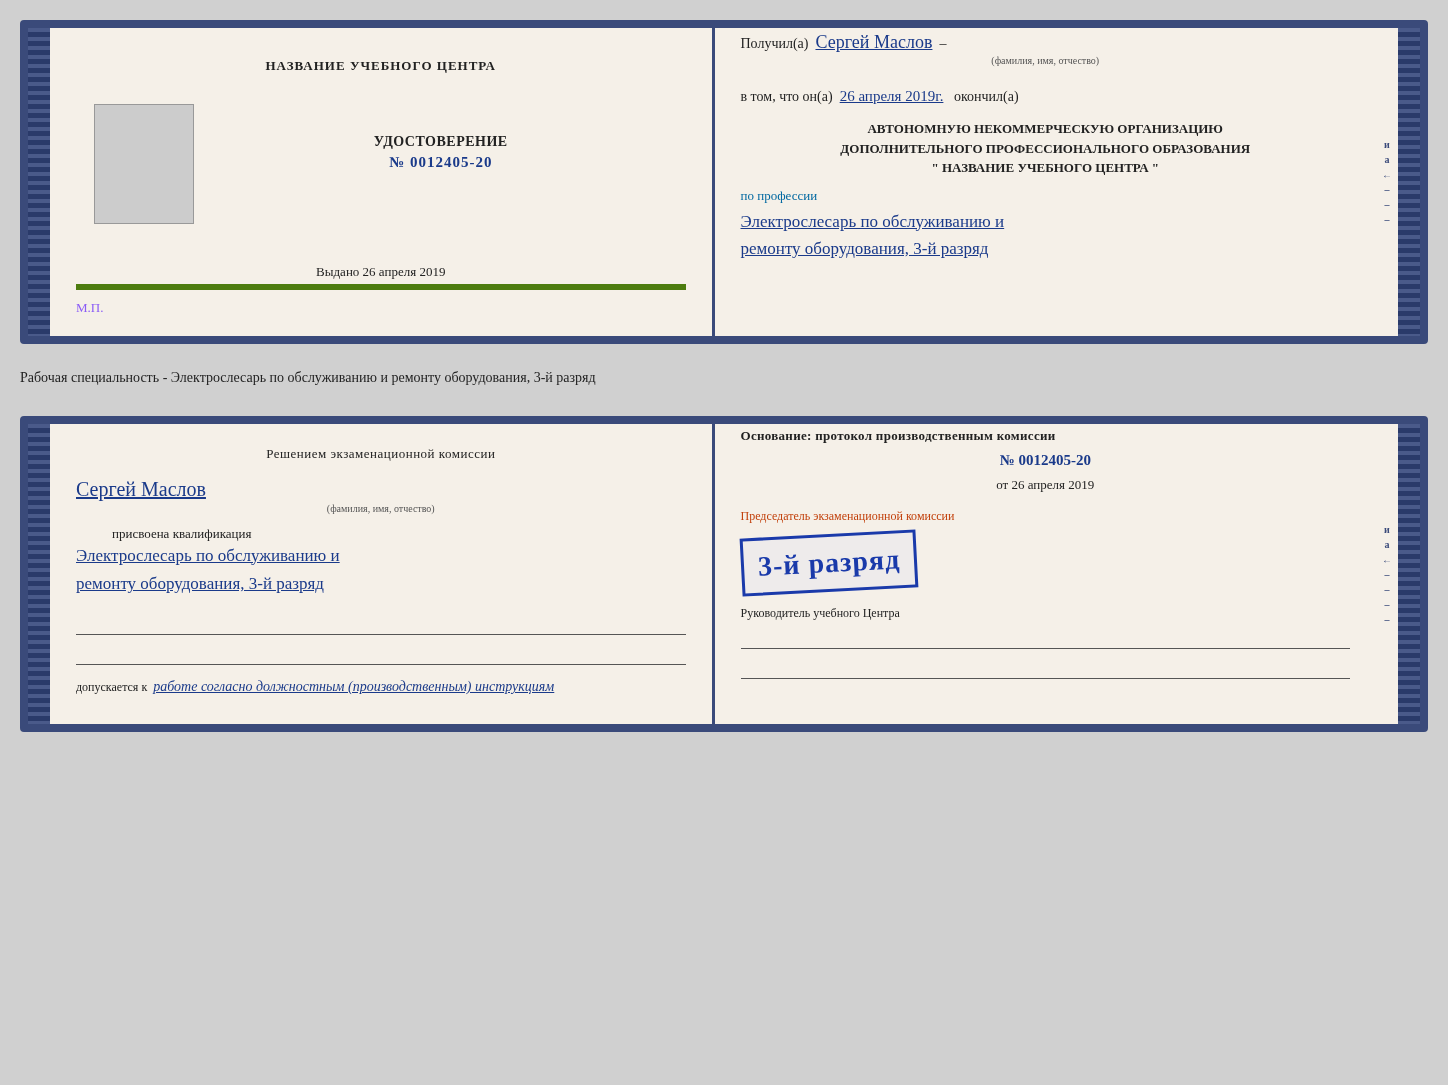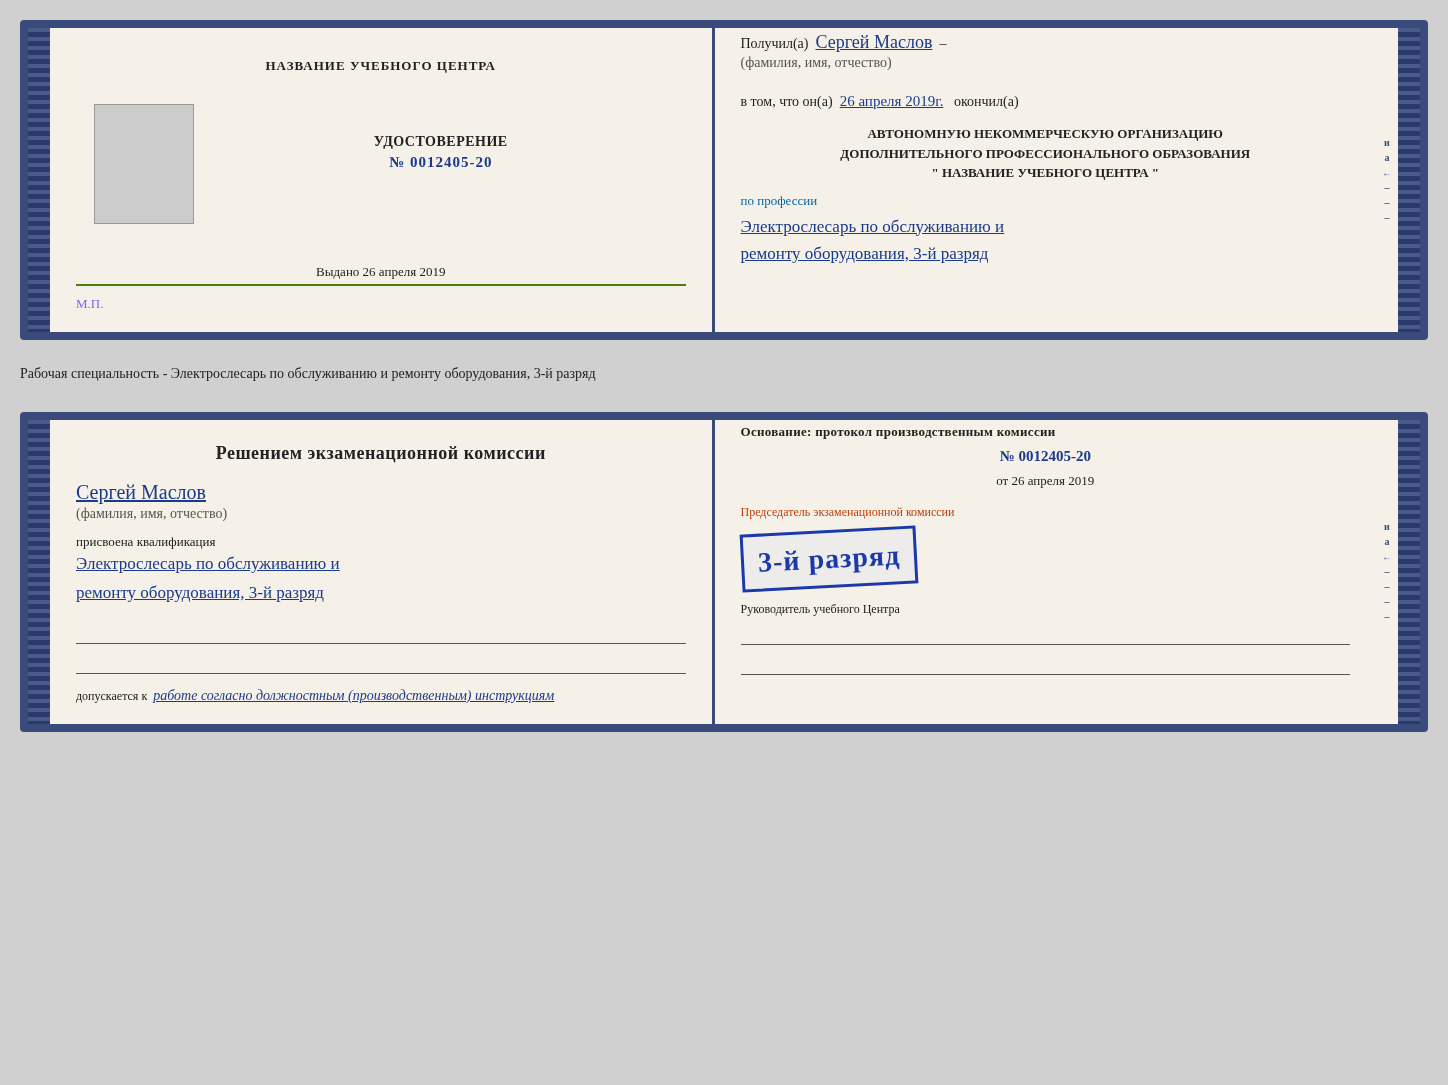--- a/index.html
+++ b/index.html
@@ -51,21 +51,21 @@
       font-weight: bold;
       letter-spacing: 1px;
       margin-top: 4px;
     }
 
     .issued-line {
       font-size: 13px;
       color: #222;
       margin-top: 20px;
       padding-bottom: 4px;
-      border-bottom: 2px solid #4d7c0f;
+      border-bottom: 6px solid #4d7c0f;
       width: 100%;
       text-align: center;
     }
 
     .mp-line {
       font-size: 13px;
       color: #8b5cf6;
       margin-top: 6px;
       align-self: flex-start;
     }
@@ -79,22 +79,23 @@
 
     .handwritten {
       font-family: 'Segoe Script', 'Brush Script MT', cursive;
       color: #1a3a8a;
       font-size: 18px;
       text-decoration: underline;
       display: inline;
     }
 
     .small-label {
-      font-size: 14px;
+      font-size: 10px;
       color: #555;
+      text-align: center;
       display: block;
       margin-top: 2px;
     }
 
     .date-line {
       font-size: 14px;
       color: #222;
       margin: 14px 0 6px 0;
     }
 
@@ -130,22 +131,22 @@
       padding: 8px 0;
     }
 
     
     .bottom-card {
       margin-top: 4px;
     }
 
     .commission-heading {
       text-align: center;
-      font-size: 18px;
-      font-weight: bold;
+      font-size: 13px;
+      font-weight: normal;
       color: #222;
       letter-spacing: 0.5px;
       line-height: 1.5;
     }
 
     .qualification-text {
       font-size: 13px;
       color: #222;
       margin-top: 12px;
       text-align: center;
@@ -388,21 +389,21 @@
     <div class="card-content">
 
       <div class="card-left">
         <div class="commission-heading">Решением экзаменационной комиссии</div>
 
         <div style="margin-top:14px;">
           <span class="handwritten" style="font-size:20px;">Сергей Маслов</span>
           <span class="small-label">(фамилия, имя, отчество)</span>
         </div>
 
-        <div class="qualification-text" style="margin-top:12px; text-align:left;">присвоена квалификация</div>
+        <div class="qualification-text" style="margin-top:12px; text-align:left;margin-left:36px;">присвоена квалификация</div>
         <span class="qual-handwritten">Электрослесарь по обслуживанию и</span>
         <span class="qual-handwritten">ремонту оборудования, 3-й разряд</span>
 
         <div class="signature-lines">
           <div class="sig-line"></div>
           <div class="sig-line"></div>
         </div>
 
         <div class="допускается-line">
           <span>допускается к</span>&nbsp;

